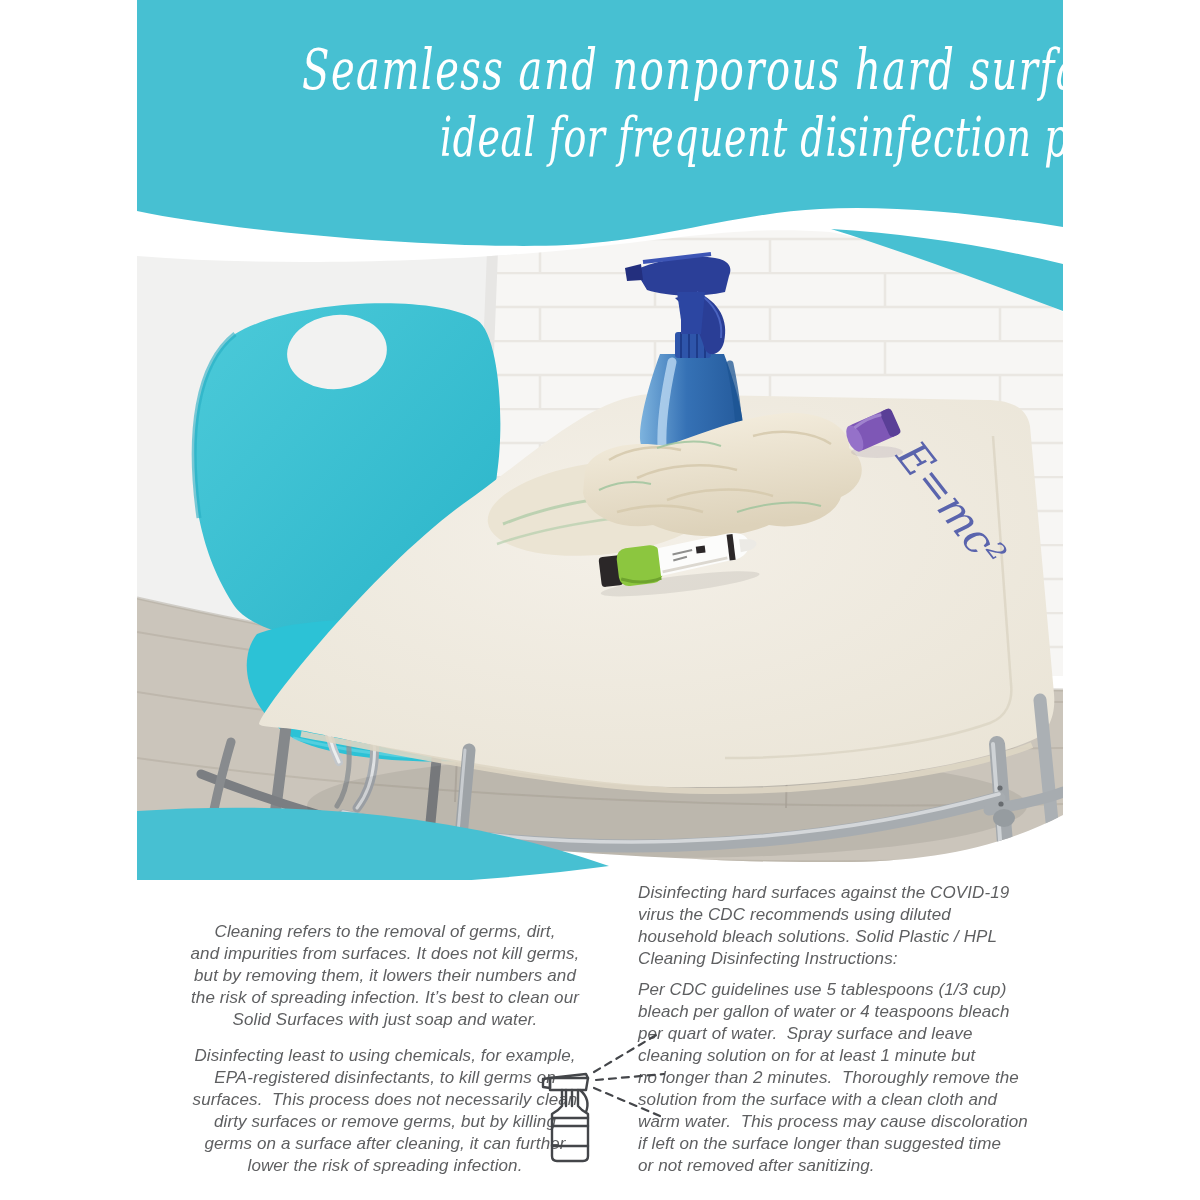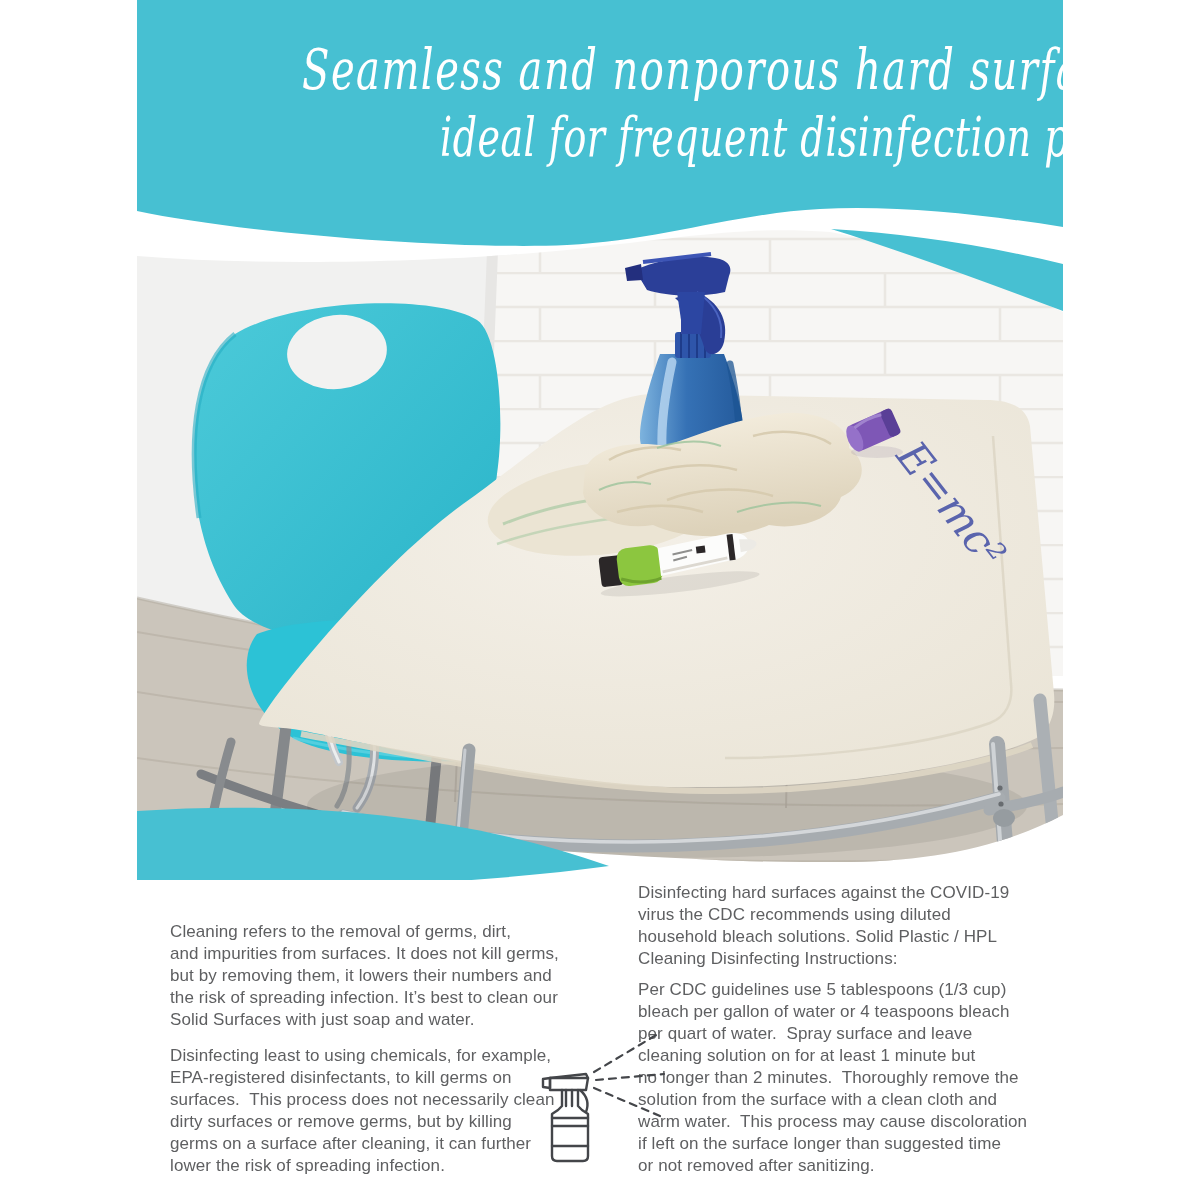--- a/index.html
+++ b/index.html
@@ -14,24 +14,25 @@
   .script-line {
     position:absolute; color:#ffffff; font-family:"DejaVu Serif", serif;
     font-style:italic; white-space:nowrap; transform-origin:top left;
   }
   .script-1 { left:165px; top:36px;  font-size:40px; letter-spacing:1.5px; transform:scaleY(1.42); }
   .script-2 { left:303px; top:106px; font-size:38px; letter-spacing:0.5px; transform:scaleY(1.42); }
 
   .col {
     position:absolute; color:#5e5f61; font-size:17px; line-height:22px;
     letter-spacing:0.1px;
+    font-style:italic;
   }
   .col p { white-space:pre-wrap; }
   .col-left  { left:170px; top:921px; width:430px; }
-  .col-left p  { margin-bottom:14px; }
+  .col-left p  { margin-bottom:14px;text-align:center; }
   .col-right { left:638px; top:882px; width:452px; }
   .col-right p { margin-bottom:9px; }
 
   .spray-icon { position:absolute; left:540px; top:1022px; }
 </style>
 </head>
 <body>
 
 <div class="page">
 

